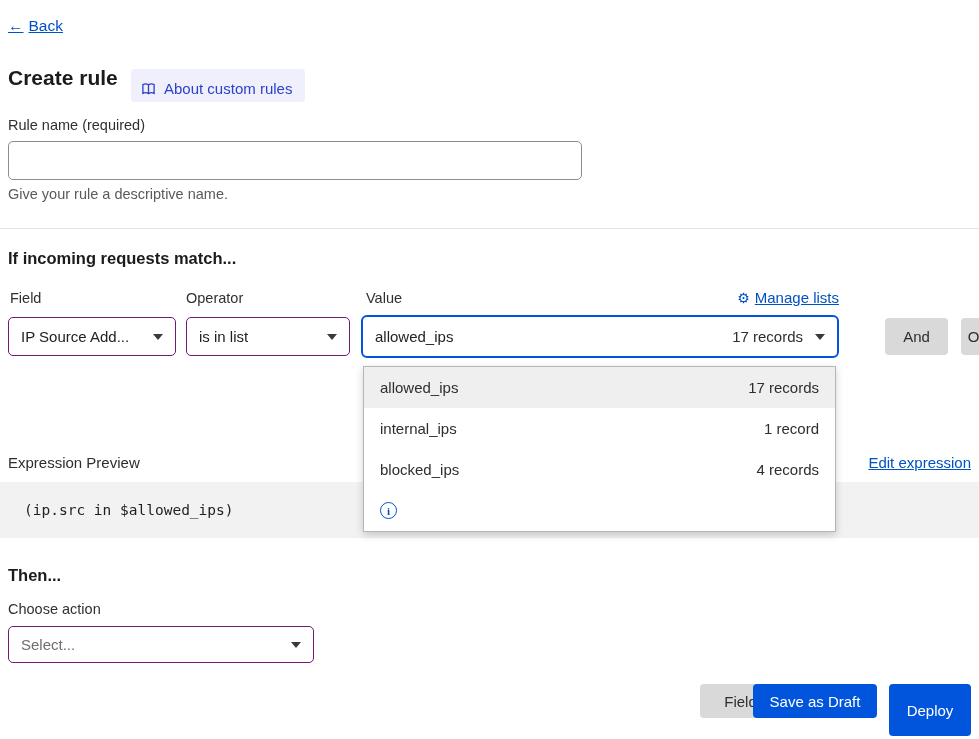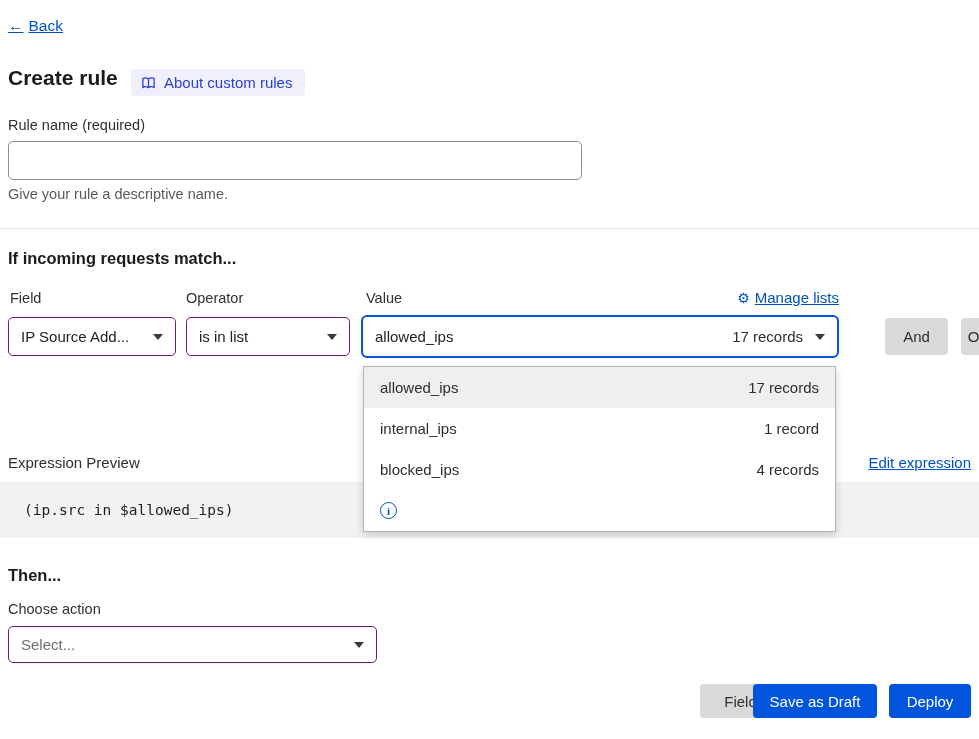--- a/index.html
+++ b/index.html
@@ -14,21 +14,21 @@
   .abs { position: absolute; }
   a { color: #0051c3; text-decoration: underline; cursor: pointer; }
 
   
   .back-link { left: 8px; top: 17px; font-size: 15.5px; display: flex; align-items: center; gap: 5px; }
   .back-link .arrow { text-decoration: none; display: inline-block; }
   .page-title { left: 8px; top: 66px; font-size: 21px; font-weight: 700; color: #1b1b1b; }
   .about-badge {
     left: 131px; top: 69px;
     background: #f0effc; color: #2c41cc;
-    padding: 5px 13px 5px 10px; border-radius: 4px;
+    padding: 11px 13px 5px 10px; border-radius: 4px;
     font-size: 15px; display: flex; align-items: center; gap: 8px;
     cursor: pointer;
   }
   .about-badge svg { display: block; }
 
   
   .lbl { font-size: 14.5px; color: #303030; }
   .rule-name-label { left: 8px; top: 117px; }
   .rule-name-input {
     left: 8px; top: 141px; width: 574px; height: 39px;
@@ -104,26 +104,26 @@
   .code-block {
     left: 0; top: 482px; width: 979px; height: 56px;
     background: #f2f2f2; display: flex; align-items: center; padding: 0 24px;
     font-family: "DejaVu Sans Mono", "Liberation Mono", monospace;
     font-size: 14.5px; color: #1f1f1f;
   }
 
   
   .then-heading { left: 8px; top: 566px; }
   .action-label { left: 8px; top: 601px; }
-  .select-action { left: 8px; top: 626px; width: 369px; height: 37px; color: #6e6e6e; }
+  .select-action { left: 8px; top: 626px; width: 306px; height: 37px; color: #6e6e6e; }
 
   
   .btn-cancel { left: 660px; top: 684px; width: 81px;  height: 34px; }
   .btn-save   { left: 753px; top: 684px; width: 124px; height: 34px; }
-  .btn-deploy { left: 889px; top: 684px; width: 82px;  height: 34px; }
+  .btn-deploy { left: 889px; top: 684px; width: 82px;  height: 52px; }
 </style>
 </head>
 <body>
 
 <a class="abs back-link">
   <span class="arrow">←</span>
   <span>Back</span>
 </a>
 
 <h1 class="abs page-title">Create rule</h1>

